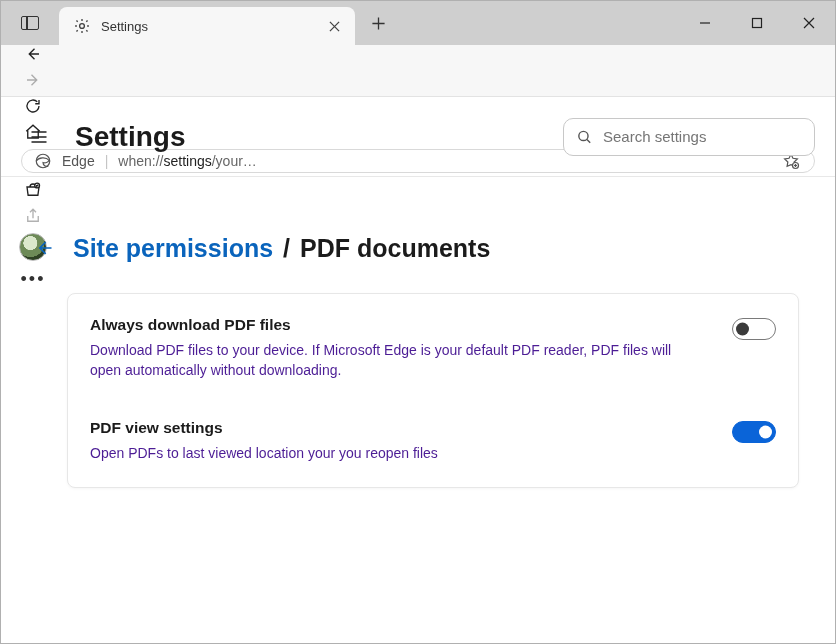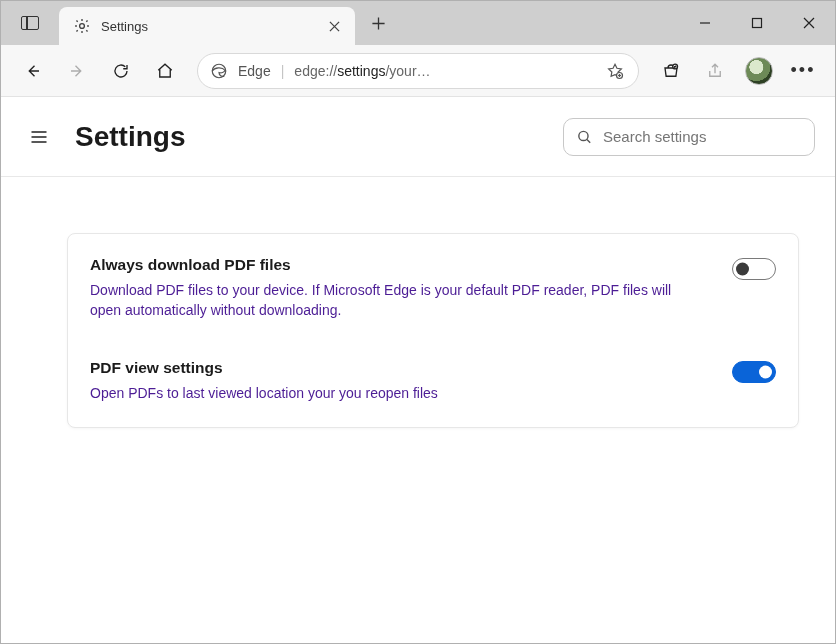--- a/index.html
+++ b/index.html
@@ -41,21 +41,21 @@
   }
   .window-controls .wc {
     width: 52px; height: 44px; display:flex; align-items:center; justify-content:center;
     cursor:pointer;
   }
   .window-controls svg{width:12px;height:12px;}
 
   
   .toolbar {
     height: 52px; background:#f7f7f7; border-bottom:1px solid #e3e3e3;
-    display:flex; align-items:center; padding: 0 14px; gap: 8px;
+    display:flex; padding: 0 14px; gap: 8px; flex-direction: column;
   }
   .tool-btn {
     width: 36px; height: 36px; display:flex; align-items:center; justify-content:center;
     border-radius:6px; cursor:pointer;
   }
   .tool-btn svg{width:18px;height:18px;}
   .tool-btn.disabled { opacity: .35; cursor:default;}
 
   .address-bar {
     flex: 1; height: 36px; background:#fff; border:1px solid #d9d9d9; border-radius:18px;
@@ -192,21 +192,21 @@
   </div>
 
   <div class="address-bar">
     <svg class="edge-logo" viewBox="0 0 24 24" fill="none" stroke="#555" stroke-width="1.6">
       <circle cx="12" cy="12" r="9"></circle>
       <path d="M3 12c3-5 13-6 17-1-1 3-5 4-8 3 0 4 4 6 7 5"></path>
     </svg>
     <span>Edge</span>
     <span class="sep">|</span>
     <span class="url-text">
-      <span>edge://</span><b>settings</b><span>/your…</span>
+      <span>when://</span><b>settings</b><span>/your…</span>
     </span>
     <div class="star-btn">
       <svg viewBox="0 0 24 24" fill="none" stroke="#555" stroke-width="1.6">
         <path d="M12 3l2.6 5.3 5.9.9-4.3 4.1 1 5.8L12 16.8 6.8 19.1l1-5.8L3.5 9.2l5.9-.9z"></path>
         <circle cx="18" cy="18" r="4" fill="#f7f7f7"></circle>
         <path d="M18 16v4M16 18h4"></path>
       </svg>
     </div>
   </div>
 
@@ -240,20 +240,32 @@
   <div class="search-box">
     <svg viewBox="0 0 24 24" fill="none" stroke="#555" stroke-width="2">
         <circle cx="10.5" cy="10.5" r="6.5"></circle>
         <path d="M20 20l-4.5-4.5"></path>
       </svg>
     <input type="text" placeholder="Search settings" style="">
   </div>
 </div>
 
 <div class="content">
+  <div class="breadcrumb-row">
+    <div class="back-arrow">
+      <svg viewBox="0 0 24 24" fill="none" stroke-width="2">
+          <path d="M14 5l-7 7 7 7M7 12h14"></path>
+        </svg>
+    </div>
+    <div class="breadcrumb">
+      <a>Site permissions</a>
+      <span class="slash">/</span>
+      <span>PDF documents</span>
+    </div>
+  </div>
 
   <div class="panel">
 
     <div class="setting-row">
       <div class="setting-text">
         <div class="setting-title">Always download PDF files</div>
         <div class="setting-desc">Download PDF files to your device. If Microsoft Edge is your default PDF reader, PDF files will open automatically without downloading.</div>
       </div>
       <div class="toggle off">
         <div class="knob"></div>

